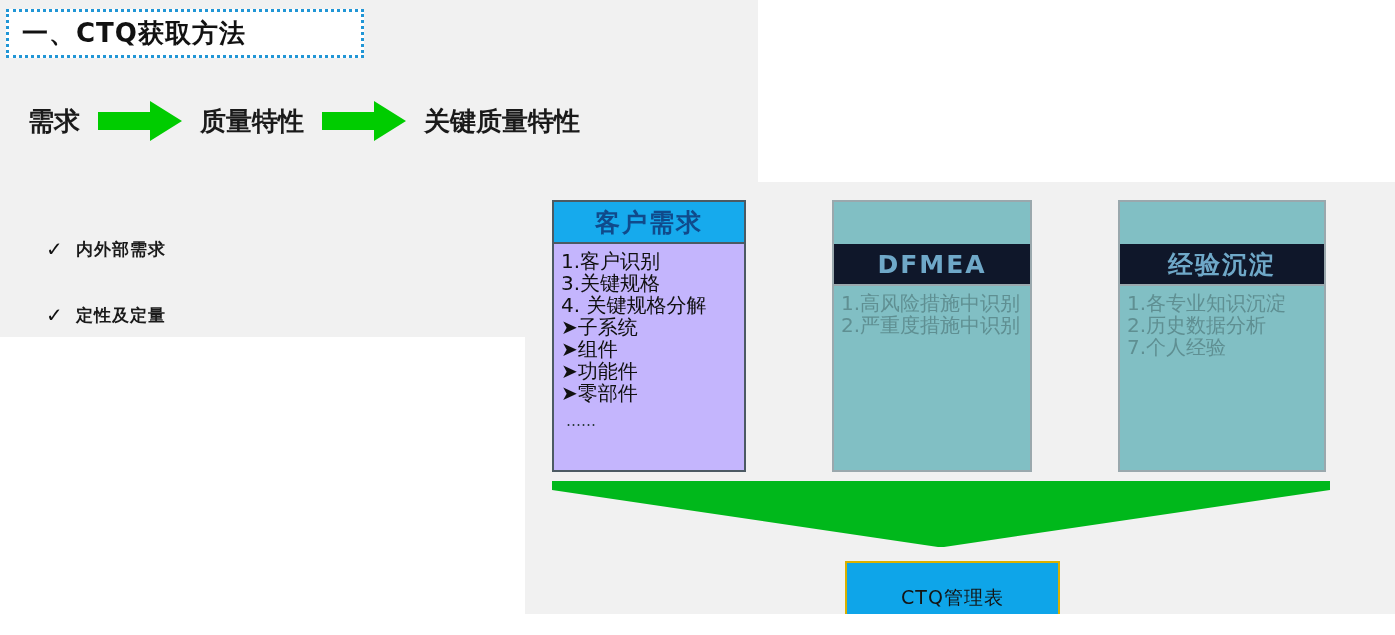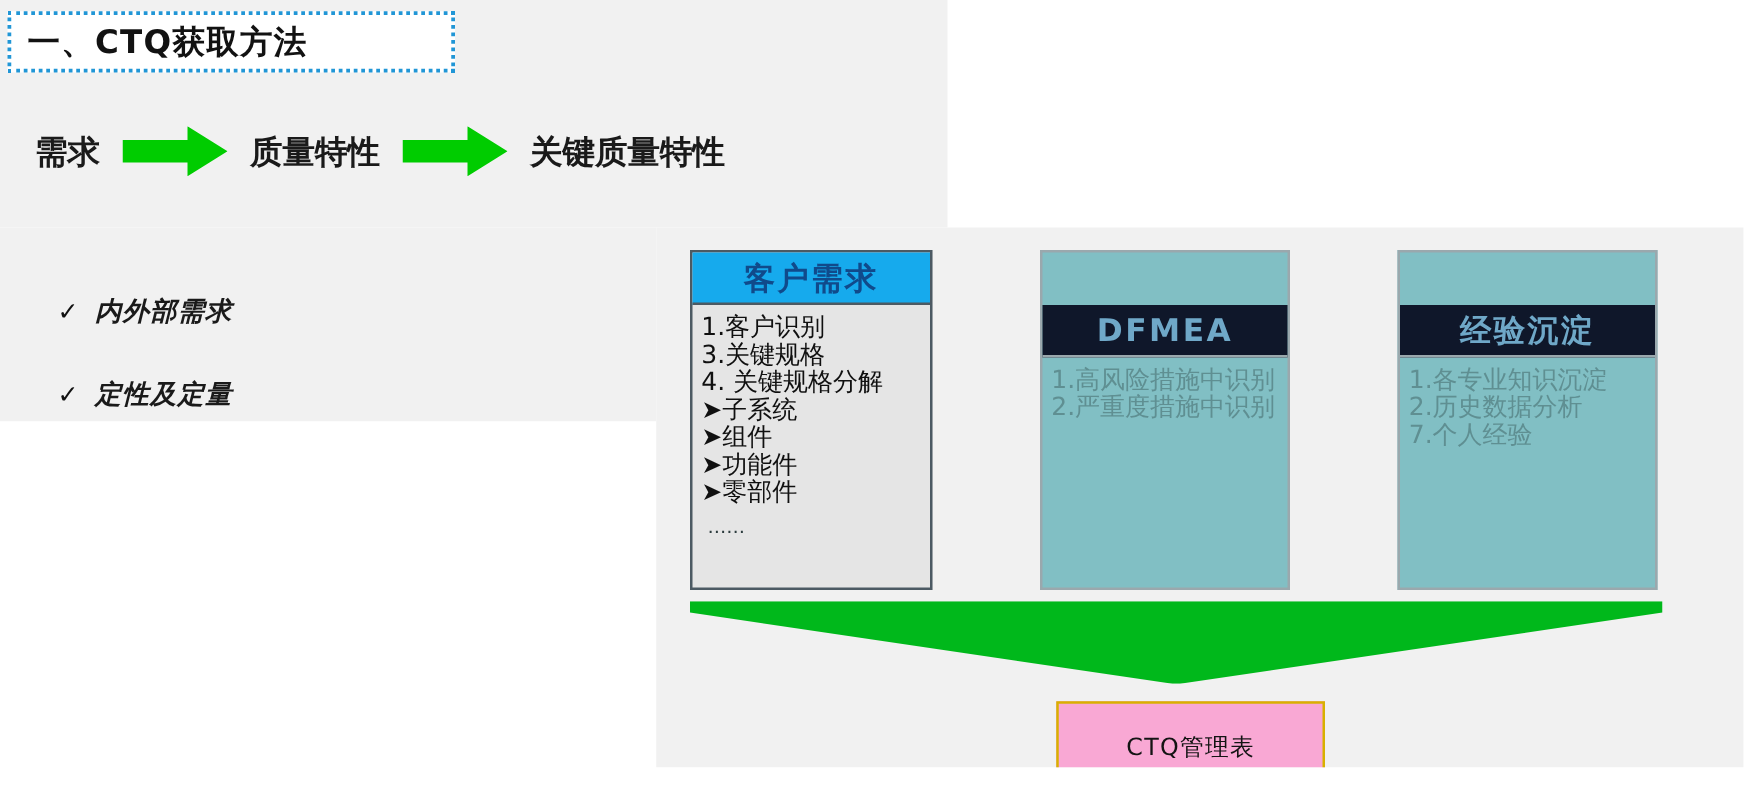--- a/index.html
+++ b/index.html
@@ -88,35 +88,34 @@
     margin-bottom: 32px;
   }
   .check-mark {
     font-size: 20px;
     color: #111;
     width: 30px;
     flex: none;
     font-family: "DejaVu Sans", sans-serif;
   }
   .check-label {
-    font-size: 21px;
+    font-size: 17px;
     font-weight: bold;
     color: #1a1a1a;
     white-space: nowrap;
     letter-spacing: 1px;
     font-family: "DejaVu Sans", "Liberation Sans", sans-serif;
-    font-style: italic;
   }
 
   
   .card {
     position: absolute;
     box-sizing: border-box;
     border: 2px solid #4c5a63;
-    background: #e5e5e5;
+    background: #c4b5fd;
     top: 200px;
     height: 272px;
   }
   .card-head {
     height: 42px;
     background: #29b3ef;
     border-bottom: 2px solid #4c5a63;
     box-sizing: border-box;
     display: flex;
     align-items: center;
@@ -176,21 +175,21 @@
     height: 66px;
   }
 
   
   #ctq-box {
     position: absolute;
     left: 845px;
     top: 561px;
     width: 215px;
     height: 74px;
-    background: #f9a8d4;
+    background: #0ea5e9;
     border: 2px solid #d9b000;
     box-sizing: border-box;
     display: flex;
     align-items: center;
     justify-content: center;
   }
   #ctq-label {
     font-size: 19px;
     color: #141414;
     letter-spacing: 1px;

